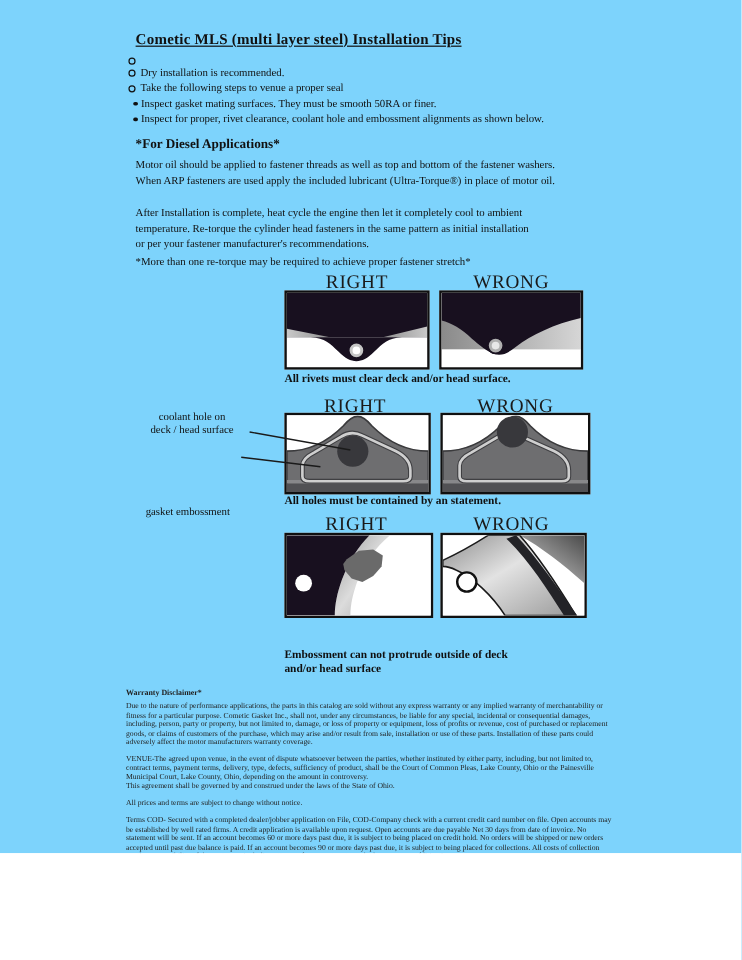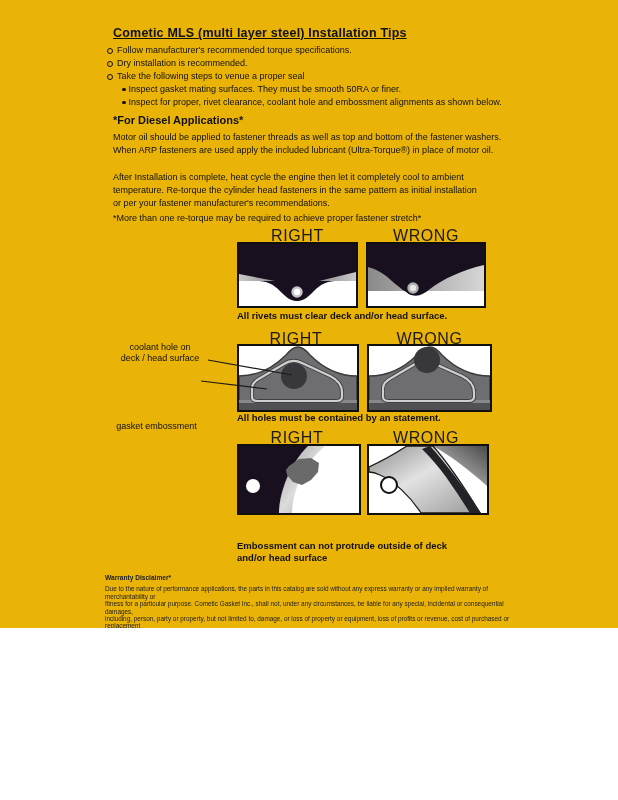--- a/index.html
+++ b/index.html
@@ -1,24 +1,24 @@
 <!DOCTYPE html>
 <html><head>
 <meta charset="utf-8">
 <style>
   html,body{margin:0;padding:0;background:#fff;}
-  .page{position:relative;width:618px;height:628px;background:#eab308;overflow:hidden;
-        font-family:Liberation Sans, sans-serif;color:#111;}
+  .page{position:relative;width:618px;height:711px;background:#7dd3fc;overflow:hidden;
+        font-family:Liberation Serif, serif;color:#111;}
   .abs{position:absolute;}
   .title{left:113px;top:26px;font-size:12.5px;font-weight:bold;text-decoration:underline;
          letter-spacing:.2px;white-space:nowrap;}
   .bullets{left:107px;top:44px;font-size:9px;line-height:13px;}
   .b-row{display:flex;align-items:flex-start;white-space:nowrap;}
   .b-mark{width:4px;height:4px;border:1px solid #111;border-radius:50%;margin:4px 4px 0 0;flex:0 0 auto;}
-  .sb-row{display:flex;align-items:flex-start;white-space:nowrap;margin-left:15px;}
+  .sb-row{display:flex;align-items:flex-start;white-space:nowrap;margin-left:4px;}
   .sb-mark{width:3.5px;height:3.5px;background:#111;border-radius:50%;margin:4.5px 3px 0 0;flex:0 0 auto;}
   .h2{left:113px;top:114px;font-size:11px;font-weight:bold;}
   .para{left:113px;font-size:9px;line-height:13px;white-space:pre-line;width:430px;}
   .dlabel{font-size:16px;letter-spacing:.6px;text-align:center;width:121px;color:#1a1a1a;}
   .dbox{border:2px solid #101010;background:#fff;}
   .caption{font-size:9.5px;font-weight:bold;line-height:12px;white-space:pre-line;color:#101010;}
   .anno{font-size:9px;line-height:11px;text-align:center;white-space:pre-line;color:#101010;}
   .legal{left:105px;top:574px;width:414px;font-size:6.4px;line-height:7.4px;color:#222;}
   .legal h4{margin:0 0 4px 0;font-size:6.6px;}
   .legal p{margin:0 0 7px 0;white-space:pre-line;}
@@ -28,21 +28,20 @@
 </head>
 <body>
 
 <div class="page">
 
   <div class="abs title">Cometic MLS (multi layer steel) Installation Tips</div>
 
   <div class="abs bullets">
     <div class="b-row">
       <span class="b-mark"></span>
-      <span>Follow manufacturer's recommended torque specifications.</span>
     </div>
     <div class="b-row">
       <span class="b-mark"></span>
       <span>Dry installation is recommended.</span>
     </div>
     <div class="b-row">
       <span class="b-mark"></span>
       <span>Take the following steps to venue a proper seal</span>
     </div>
     <div class="sb-row">

